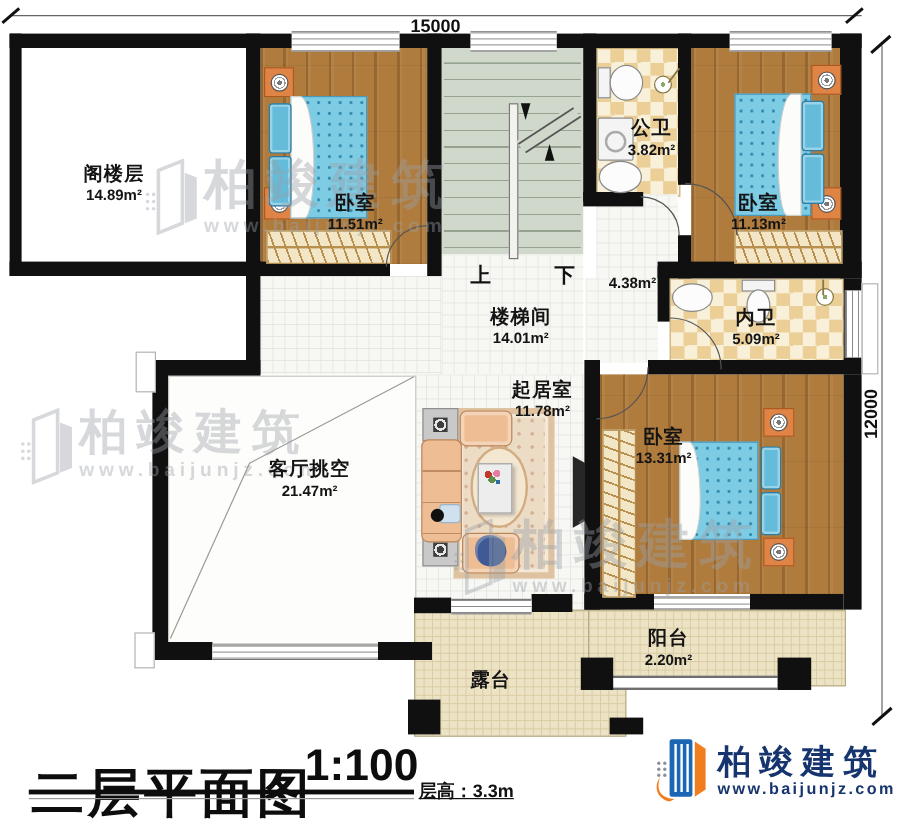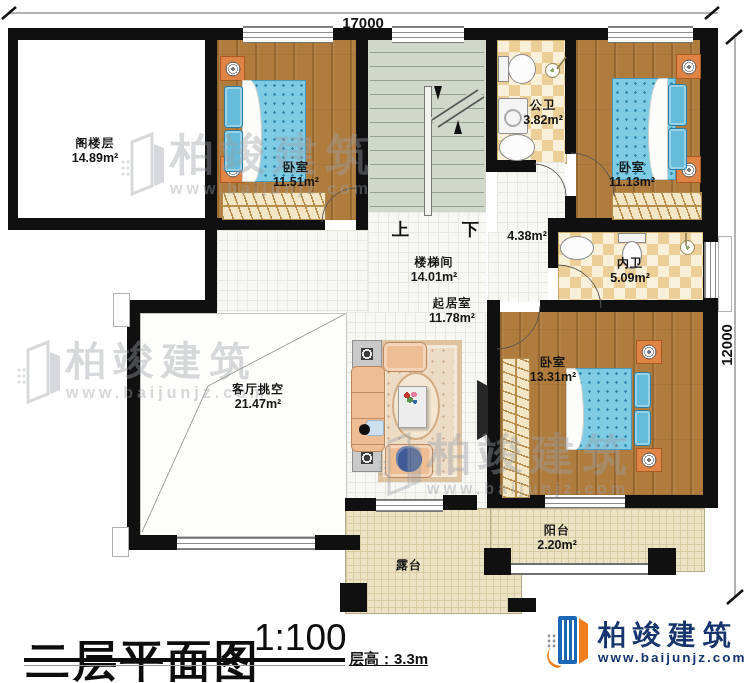--- a/index.html
+++ b/index.html
@@ -64,31 +64,31 @@
   .flowers{position:absolute;background:
     radial-gradient(circle at 30% 30%,#c0392b 0 3px,transparent 3px),
     radial-gradient(circle at 65% 25%,#e67ea1 0 3px,transparent 3px),
     radial-gradient(circle at 45% 55%,#5a8f4e 0 3px,transparent 3px),
     radial-gradient(circle at 70% 65%,#2e6da4 0 2px,transparent 2px);}
   .blanket{position:absolute;background:#3f5a95;border-radius:45% 55% 50% 50%;box-shadow:inset 2px 2px 0 rgba(255,255,255,.25);}
   .head{position:absolute;border-radius:50%;background:#101010;}
   .shirt{position:absolute;background:#cfe0ee;border:1px solid #9ab4c8;border-radius:3px;}
   
   .rlabel{position:absolute;transform:translateX(-50%);text-align:center;color:#141414;line-height:1.25;white-space:nowrap;z-index:30;}
-  .rlabel .nm{display:block;font-size:12px;font-weight:bold;letter-spacing:1px;}
+  .rlabel .nm{display:block;font-size:16px;font-weight:bold;letter-spacing:1px;}
   .rlabel .ar{display:block;font-size:12.5px;font-weight:bold;}
   .updown{position:absolute;font-size:17px;font-weight:bold;color:#111;z-index:30;}
   .dimlabel{position:absolute;font-size:15px;font-weight:bold;color:#111;z-index:30;}
   
   .wm{position:absolute;display:flex;align-items:flex-start;opacity:.4;z-index:25;pointer-events:none;color:#9aa0a6;}
   .wm .t{font-size:44px;font-weight:bold;letter-spacing:8px;line-height:1;}
   .wm .u{font-size:16px;font-weight:bold;letter-spacing:4px;display:block;margin-top:4px;}
   
   .tb-title{position:absolute;font-size:44px;font-weight:bold;letter-spacing:3px;color:#0d0d0d;z-index:40;}
-  .tb-scale{position:absolute;font-size:37px;font-weight:normal;color:#0d0d0d;z-index:40;}
+  .tb-scale{position:absolute;font-size:37px;font-weight:bold;color:#0d0d0d;z-index:40;}
   .tb-line1{position:absolute;background:#0d0d0d;z-index:40;}
   .tb-line2{position:absolute;background:#9a9a9a;z-index:40;}
   .tb-info{position:absolute;font-size:15px;font-weight:bold;color:#111;z-index:40;}
   .brand-name{position:absolute;font-size:28px;font-weight:bold;letter-spacing:7px;color:#16356e;z-index:40;}
   .brand-url{position:absolute;font-size:13.5px;font-weight:bold;letter-spacing:2px;color:#16356e;z-index:40;}
   svg.ov{position:absolute;left:0;top:0;z-index:20;pointer-events:none;}
 </style>
 </head>
 <body>
 
@@ -261,21 +261,21 @@
     <span class="nm">卧室</span>
     <span class="ar">11.13m²</span>
   </div>
   <div class="rlabel" style="left:527px;top:229px;">
     <span class="ar">4.38m²</span>
   </div>
   <div class="rlabel" style="left:630px;top:256px;">
     <span class="nm">内卫</span>
     <span class="ar">5.09m²</span>
   </div>
-  <div class="rlabel" style="left:452px;top:296px;">
+  <div class="rlabel" style="left:452px;top:316px;">
     <span class="nm">起居室</span>
     <span class="ar">11.78m²</span>
   </div>
   <div class="rlabel" style="left:258px;top:382px;">
     <span class="nm">客厅挑空</span>
     <span class="ar">21.47m²</span>
   </div>
   <div class="rlabel" style="left:553px;top:355px;">
     <span class="nm">卧室</span>
     <span class="ar">13.31m²</span>
@@ -283,21 +283,21 @@
   <div class="rlabel" style="left:557px;top:523px;">
     <span class="nm">阳台</span>
     <span class="ar">2.20m²</span>
   </div>
   <div class="rlabel" style="left:409px;top:558px;text-align:center;">
     <span class="nm">露台</span>
   </div>
   <div class="updown" style="left:392px;top:218px;">上</div>
   <div class="updown" style="left:462px;top:218px;">下</div>
 
-  <div class="dimlabel" style="left:363px;top:14px;transform:translateX(-50%);">17000</div>
+  <div class="dimlabel" style="left:363px;top:14px;transform:translateX(-50%);">15000</div>
   <div class="dimlabel" style="left:726px;top:345px;transform:translate(-50%,-50%) rotate(-90deg);">12000</div>
 
   <div class="wm" style="left:118px;top:132px;">
     <svg width="52" height="64" viewBox="0 0 52 64">
       <path d="M14 10 L34 2 L34 54 L14 62 Z" fill="none" stroke="#9aa0a6" stroke-width="3"></path>
       <path d="M36 12 L46 16 L46 50 L36 54 Z" fill="#9aa0a6"></path>
       <g fill="#9aa0a6">
           <circle cx="5" cy="30" r="1.5"></circle>
           <circle cx="10" cy="30" r="1.5"></circle>
           <circle cx="5" cy="36" r="1.5"></circle>

